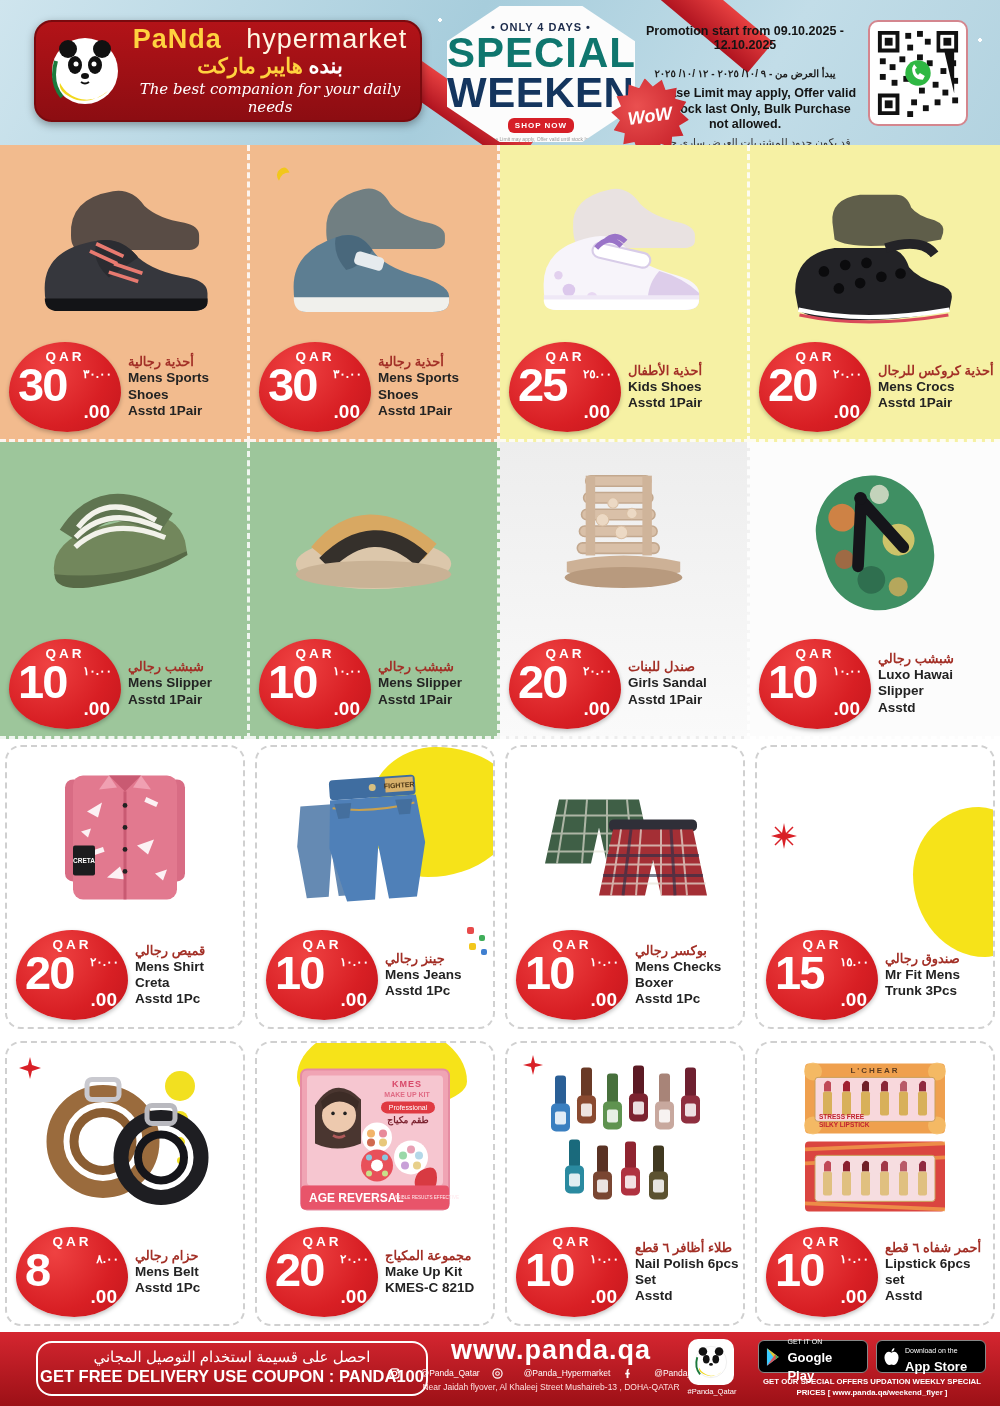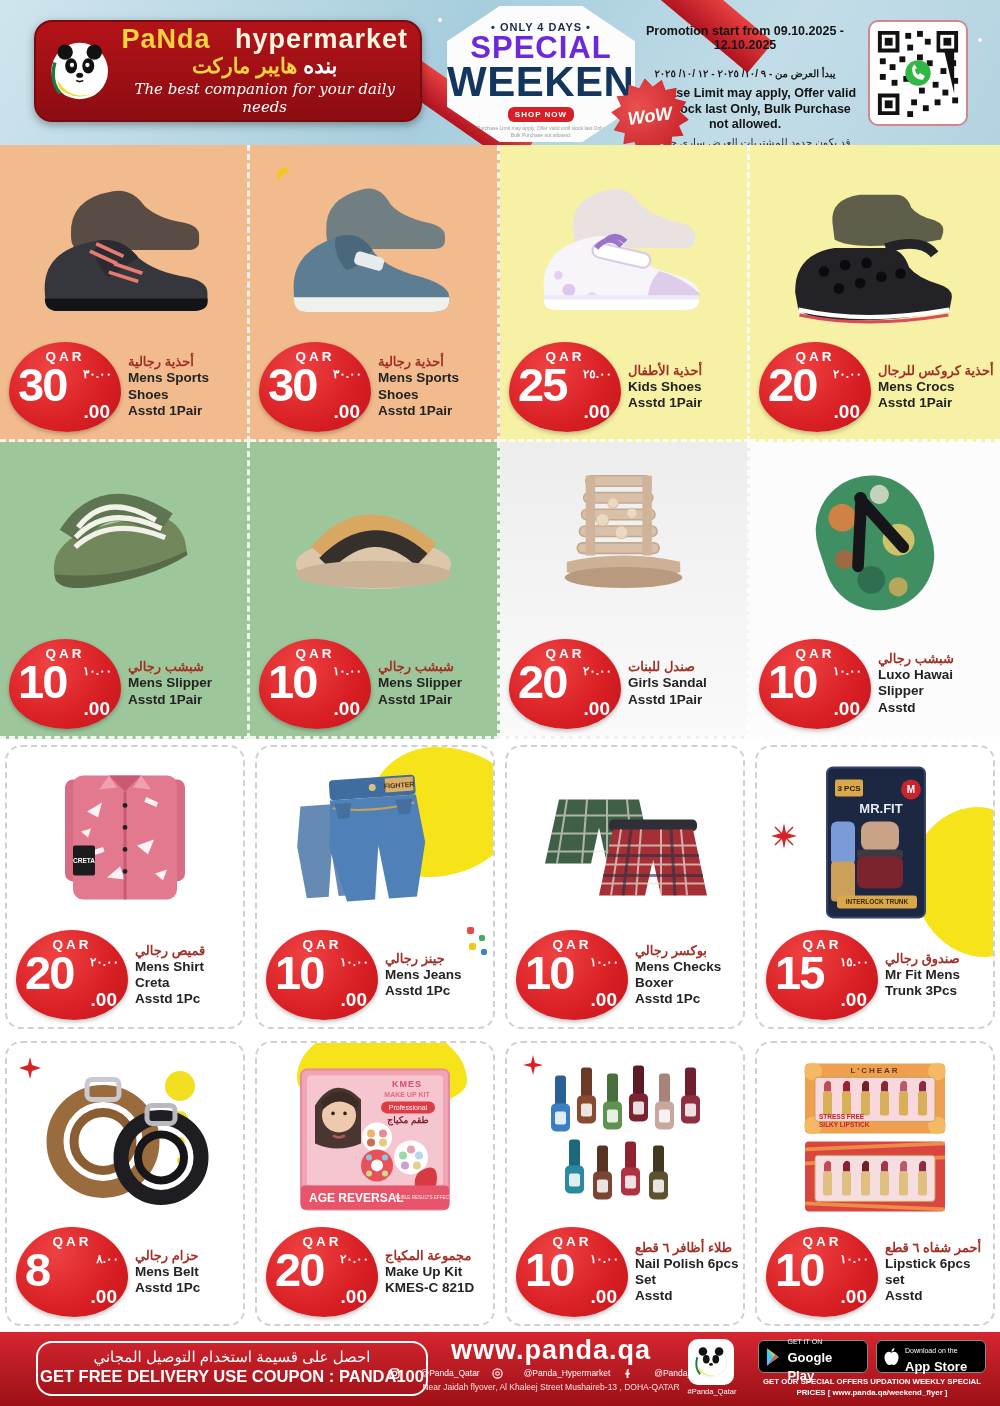--- a/index.html
+++ b/index.html
@@ -16,31 +16,31 @@
     radial-gradient(circle 2px at 980px 40px,#fff 90%,transparent);}
   .rib{position:absolute;background:linear-gradient(#e74040,#b01420);z-index:1;}
   .rib1{left:575px;top:-30px;width:210px;height:40px;transform:rotate(40deg);}
   .rib2{left:370px;top:88px;width:170px;height:34px;transform:rotate(35deg);}
   .logo-box{position:absolute;left:34px;top:20px;width:388px;height:102px;z-index:3;
     background:linear-gradient(#b31318,#8c0d12);border-radius:18px;border:2px solid #7a0a0e;
     box-shadow:0 3px 8px rgba(0,0,0,.35);display:flex;align-items:center;padding:6px 12px;gap:10px;}
   .logo-text{flex:1;text-align:center;}
   .brand{line-height:1;white-space:nowrap;}
   .brand .b1{color:#ffd23f;font-weight:800;font-size:27px;letter-spacing:1px;}
-  .brand .b2{color:#fff6e2;font-weight:700;font-size:27px;letter-spacing:1px;margin-left:20px;}
+  .brand .b2{color:#fff6e2;font-weight:400;font-size:27px;letter-spacing:1px;margin-left:20px;}
   .brand-ar{font-size:21px;font-weight:700;margin-top:1px;}
   .brand-ar .a1{color:#fff;}
   .brand-ar .a2{color:#ffd23f;}
   .tagline{color:#fff;font-family:"DejaVu Serif",serif;font-style:italic;font-size:15px;margin-top:2px;}
 
   .badge{position:absolute;left:447px;top:6px;width:188px;height:136px;z-index:2;background:#fcfcfc;
     clip-path:polygon(28% 0,72% 0,100% 26%,100% 74%,72% 100%,28% 100%,0 74%,0 26%);
     text-align:center;padding-top:15px;}
   .only{color:#1b2a4a;font-size:11px;font-weight:800;letter-spacing:1px;}
-  .sp{color:#6d28d9;font-size:31px;font-weight:800;line-height:.95;letter-spacing:1px;}
+  .sp{color:#0f766e;font-size:42px;font-weight:800;line-height:.95;letter-spacing:1px;}
   .wk{color:#14355e;font-size:42px;font-weight:800;line-height:.95;letter-spacing:.5px;}
   .shop{margin:5px auto 3px;background:#d61f27;color:#fff;font-size:8px;font-weight:800;width:66px;
     padding:3px 0;border-radius:6px;letter-spacing:1px;cursor:pointer;}
   .fine{font-size:5px;color:#9a9a9a;width:128px;margin:0 auto;line-height:1.4;}
   .wow{position:absolute;left:612px;top:78px;width:76px;height:76px;z-index:4;
     background:radial-gradient(circle at 35% 35%,#ea5050,#c01822);color:#fff;font-weight:800;
     font-style:italic;font-size:18px;display:flex;align-items:center;justify-content:center;
     transform:rotate(-8deg);
     clip-path:polygon(50% 0%,59% 12%,72% 5%,75% 19%,90% 18%,86% 32%,100% 38%,90% 50%,100% 62%,86% 68%,90% 82%,75% 81%,72% 95%,59% 88%,50% 100%,41% 88%,28% 95%,25% 81%,10% 82%,14% 68%,0% 62%,10% 50%,0% 38%,14% 32%,10% 18%,25% 19%,28% 5%,41% 12%);}
   .promo{position:absolute;left:628px;top:24px;width:234px;text-align:center;z-index:3;}
@@ -585,37 +585,20 @@
       </div>
     </div>
 
     <div class="cell card">
       <div class="blob blob2"></div>
       <div class="spark" style="left:14px;top:76px;">
         <svg width="26" height="26">
             <path d="M13 0 L15 10 L26 13 L15 16 L13 26 L11 16 L0 13 L11 10Z" fill="#d92027"></path>
             <path d="M4 4 L22 22 M22 4 L4 22" stroke="#d92027" stroke-width="1.5"></path>
           </svg>
-      </div>
-      <div class="pimg">
-        <svg viewBox="0 0 220 160">
-          <rect x="62" y="6" width="98" height="150" rx="6" fill="#1c2742" stroke="#35446e" stroke-width="2"></rect>
-          <rect x="66" y="60" width="24" height="44" rx="6" fill="#7a9ad8"></rect>
-          <rect x="66" y="100" width="24" height="40" rx="4" fill="#caa05a"></rect>
-          <rect x="70" y="18" width="28" height="17" rx="2" fill="#d8a84a"></rect>
-          <text x="84" y="30" font-size="8" font-weight="bold" text-anchor="middle" fill="#2a1f08">3 PCS</text>
-          <circle cx="146" cy="28" r="10" fill="#c8242c"></circle>
-          <text x="146" y="32" font-size="10" font-weight="bold" fill="#fff" text-anchor="middle">M</text>
-          <text x="116" y="52" font-size="13" font-weight="bold" fill="#e8ecf2" text-anchor="middle">MR.FIT</text>
-          <rect x="96" y="60" width="38" height="30" rx="9" fill="#caa287"></rect>
-          <rect x="92" y="88" width="46" height="9" rx="3" fill="#3a3a44"></rect>
-          <rect x="92" y="95" width="46" height="32" rx="7" fill="#7c2330"></rect>
-          <rect x="72" y="134" width="80" height="13" rx="3" fill="#d8a84a"></rect>
-          <text x="112" y="143" font-size="6.5" font-weight="bold" text-anchor="middle" fill="#3a2a08">INTERLOCK TRUNK</text>
-        </svg>
       </div>
       <div class="info">
         <div class="bubble">
           <span class="qar">QAR</span>
             <span class="pint">15</span>
           <span class="parab">١٥.٠٠</span>
             <span class="pdec">.00</span>
         </div>
         <div class="desc">
           <div class="name-ar">صندوق رجالي</div>

